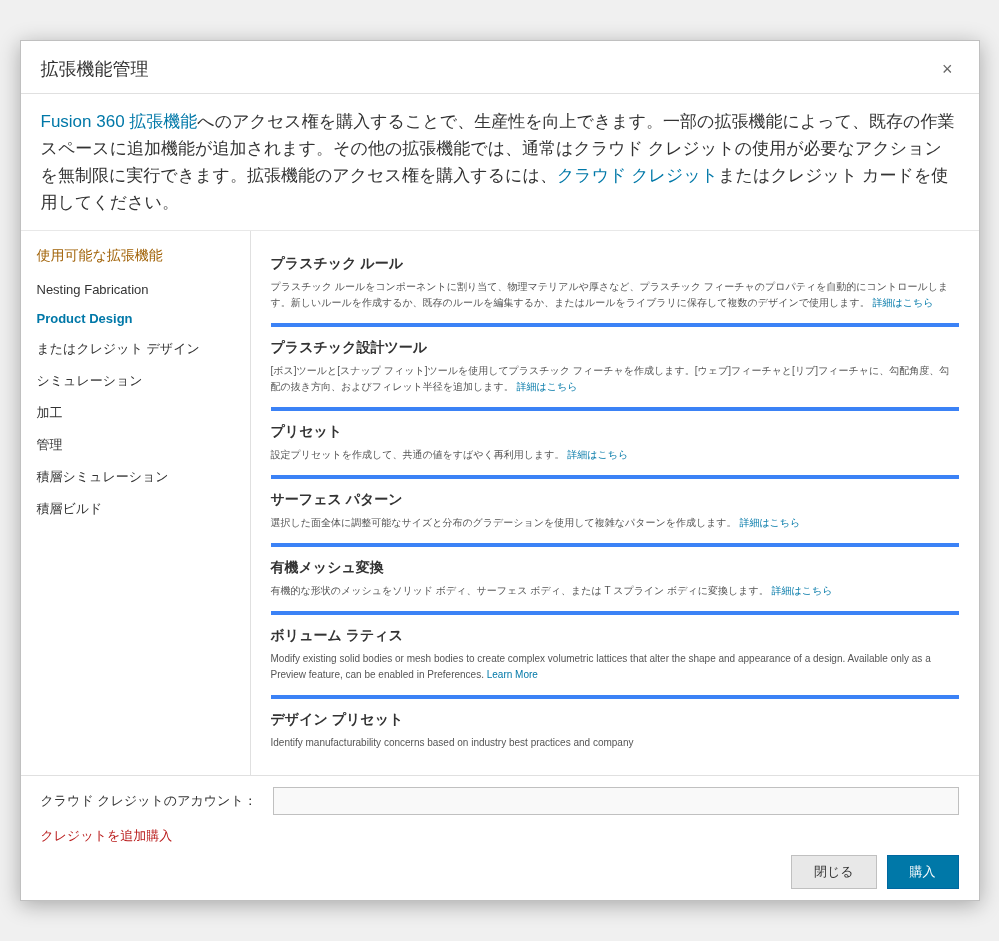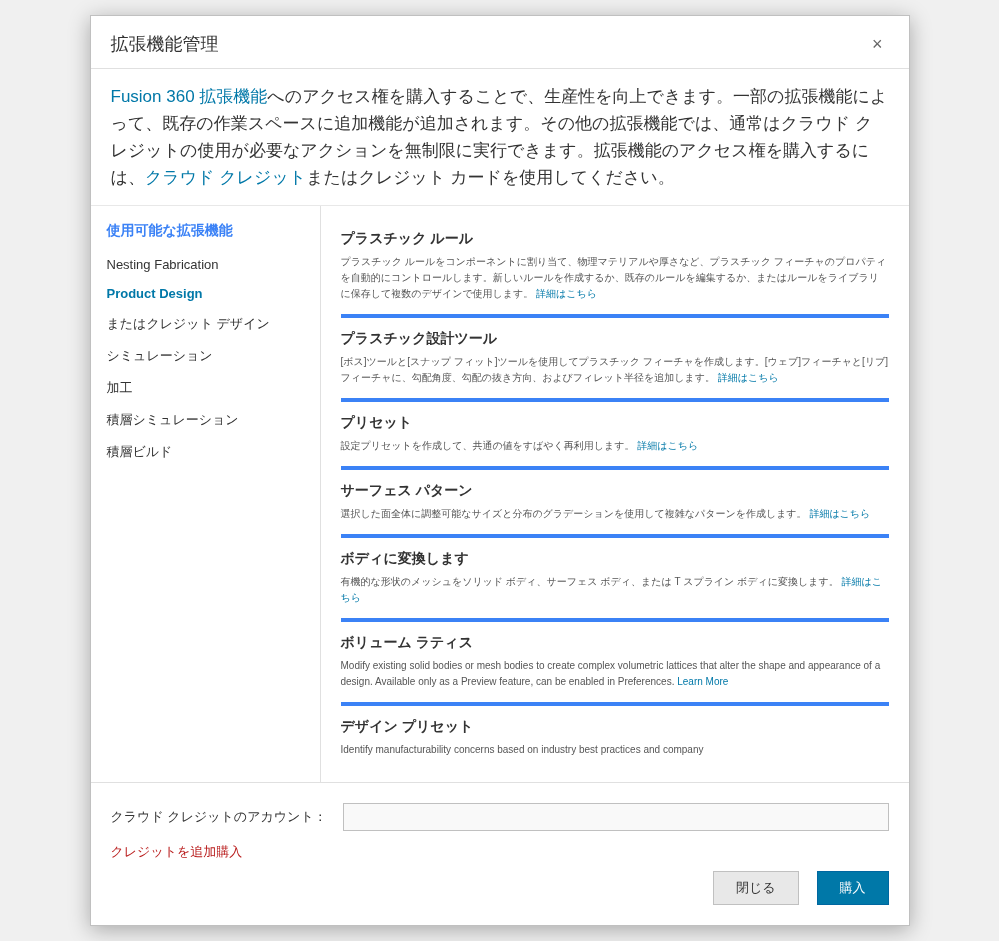--- a/index.html
+++ b/index.html
@@ -6,21 +6,21 @@
     body {
       font-family: "Meiryo", "Yu Gothic", "MS Gothic", sans-serif;
       font-size: 13px;
       background: #f0f0f0;
       display: flex;
       align-items: center;
       justify-content: center;
       min-height: 100vh;
     }
     .dialog {
-      width: 820px;
+      width: 960px;
       background: #ffffff;
       border: 1px solid #c0c0c0;
       box-shadow: 0 4px 20px rgba(0,0,0,0.3);
       display: flex;
       flex-direction: column;
     }
     .dialog-header {
       display: flex;
       justify-content: space-between;
       align-items: center;
@@ -59,22 +59,22 @@
     }
     .sidebar {
       width: 230px;
       flex-shrink: 0;
       padding: 16px 0;
       border-right: 1px solid #e0e0e0;
       background: #fff;
     }
     .sidebar-section-title {
       font-size: 14px;
-      font-weight: bold;
-      color: #3b82f6;
+      font-weight: normal;
+      color: #a16207;
       padding: 0 16px 10px 16px;
     }
     .sidebar-item {
       padding: 7px 16px;
       font-size: 13px;
       color: #333;
       cursor: pointer;
     }
     .sidebar-item.active {
       color: #0078a8;
@@ -103,21 +103,21 @@
     .feature-desc {
       font-size: 10px;
       color: #555;
       line-height: 1.6;
     }
     .feature-desc a {
       color: #0078a8;
       text-decoration: none;
     }
     .dialog-footer {
-      padding: 20px 20px;
+      padding: 11px 20px;
       border-top: 1px solid #e0e0e0;
       background: #fff;
     }
     .footer-credits {
       display: flex;
       align-items: center;
       gap: 16px;
       margin-bottom: 12px;
     }
     .footer-credits-label {
@@ -133,21 +133,21 @@
     .credits-link {
       font-size: 13px;
       color: #b91c1c;
       text-decoration: none;
       display: block;
       margin-top: 4px;
     }
     .footer-buttons {
       display: flex;
       justify-content: flex-end;
-      gap: 18px;
+      gap: 10px;
       margin-top: 10px;
     }
     .btn-close {
       padding: 7px 22px;
       background: #e8e8e8;
       border: 1px solid #c0c0c0;
       color: #333;
       font-size: 13px;
       cursor: pointer;
       font-family: inherit;
@@ -187,20 +187,23 @@
       <div class="sidebar-item">
         <span>またはクレジット デザイン</span>
       </div>
       <div class="sidebar-item">
         <span>シミュレーション</span>
       </div>
       <div class="sidebar-item">
         <span>加工</span>
       </div>
       <div class="sidebar-item">
+        <span>管理</span>
+      </div>
+      <div class="sidebar-item">
         <span>積層シミュレーション</span>
       </div>
       <div class="sidebar-item">
         <span>積層ビルド</span>
       </div>
     </div>
 
     <div class="content-area">
       <div class="content-scroll">
 
@@ -230,21 +233,21 @@
 
         <div class="feature-item">
           <div class="feature-title">サーフェス パターン</div>
           <div class="feature-desc">
             <span>選択した面全体に調整可能なサイズと分布のグラデーションを使用して複雑なパターンを作成します。</span>
             <a href="#">詳細はこちら</a>
           </div>
         </div>
 
         <div class="feature-item">
-          <div class="feature-title">ボディに変換します</div>
+          <div class="feature-title">有機メッシュ変換</div>
           <div class="feature-desc">
             <span>有機的な形状のメッシュをソリッド ボディ、サーフェス ボディ、または T スプライン ボディに変換します。</span>
             <a href="#">詳細はこちら</a>
           </div>
         </div>
 
         <div class="feature-item">
           <div class="feature-title">ボリューム ラティス</div>
           <div class="feature-desc">
             <span>Modify existing solid bodies or mesh bodies to create complex volumetric lattices that alter the shape and appearance of a design. Available only as a Preview feature, can be enabled in Preferences.</span>

